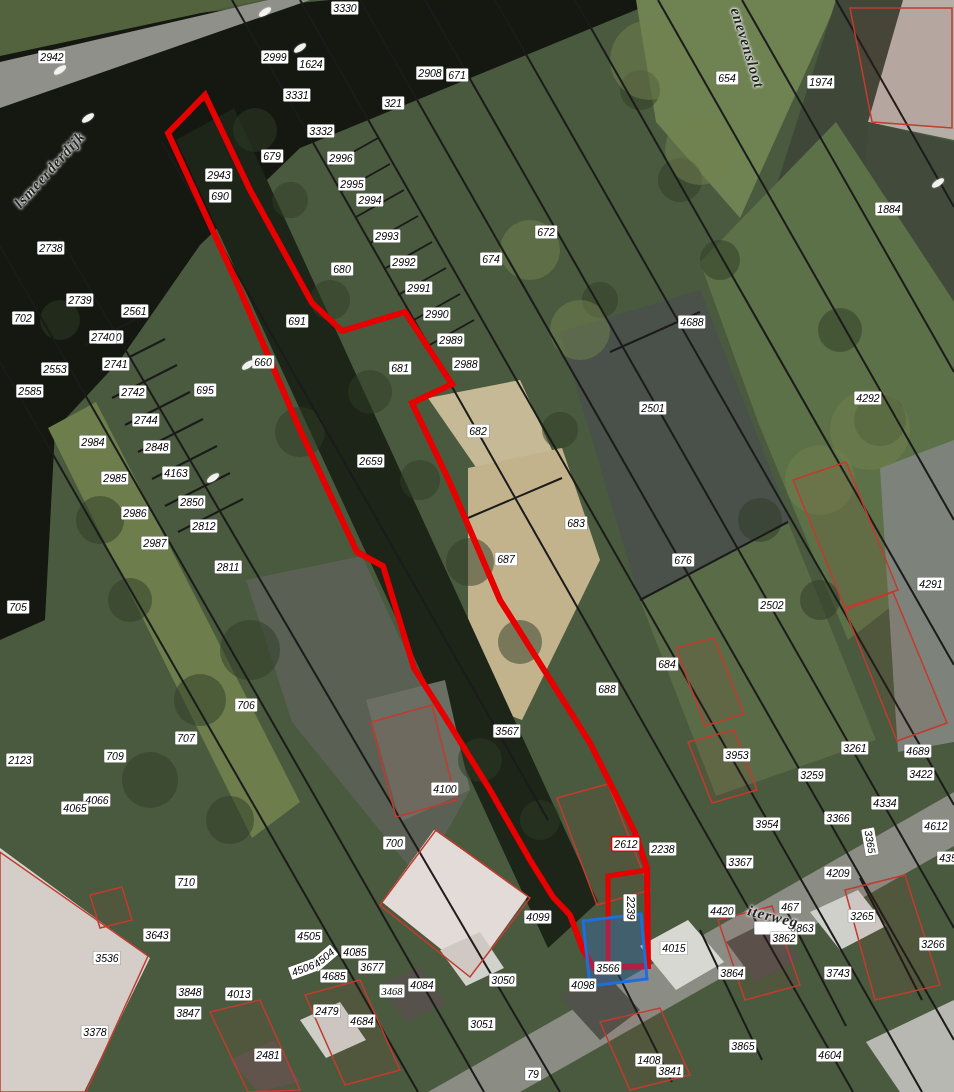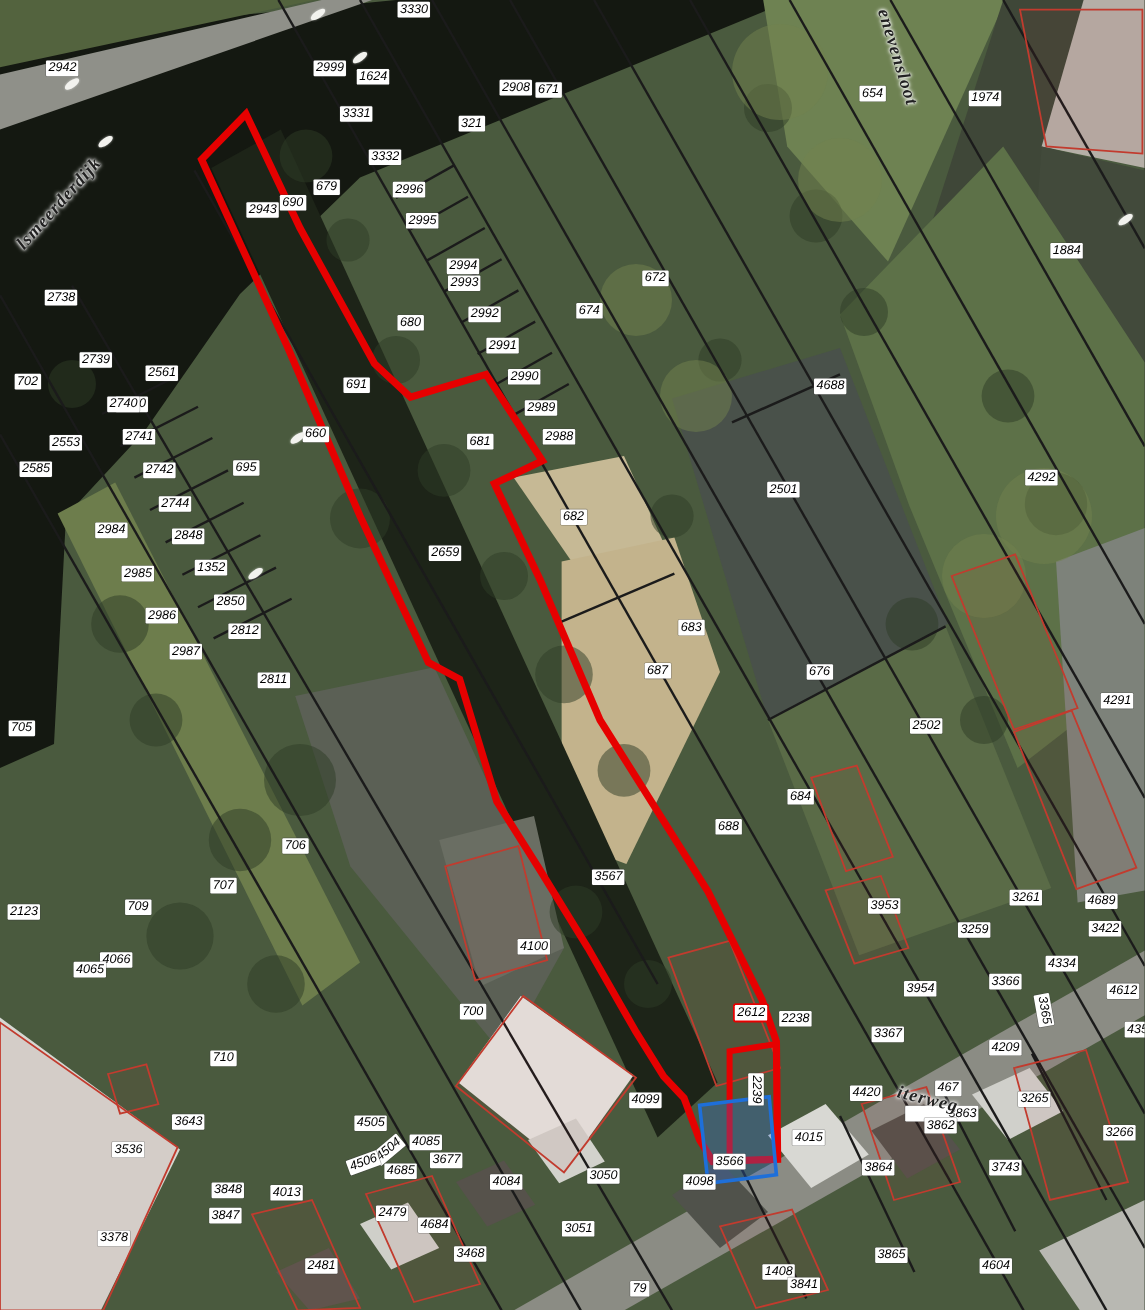--- a/index.html
+++ b/index.html
@@ -156,29 +156,29 @@
       <div class="lbl" style="left: 110px; top: 337px; transform: translate(-50%, -50%) rotate(0deg);">2910</div>
       <div class="lbl" style="left: 55px; top: 369px; transform: translate(-50%, -50%) rotate(0deg);">2553</div>
       <div class="lbl" style="left: 30px; top: 391px; transform: translate(-50%, -50%) rotate(0deg);">2585</div>
       <div class="lbl" style="left: 345px; top: 8px; transform: translate(-50%, -50%) rotate(0deg);">3330</div>
       <div class="lbl" style="left: 311px; top: 64px; transform: translate(-50%, -50%) rotate(0deg);">1624</div>
       <div class="lbl" style="left: 275px; top: 57px; transform: translate(-50%, -50%) rotate(0deg);">2999</div>
       <div class="lbl" style="left: 297px; top: 95px; transform: translate(-50%, -50%) rotate(0deg);">3331</div>
       <div class="lbl" style="left: 321px; top: 131px; transform: translate(-50%, -50%) rotate(0deg);">3332</div>
       <div class="lbl" style="left: 341px; top: 158px; transform: translate(-50%, -50%) rotate(0deg);">2996</div>
       <div class="lbl" style="left: 352px; top: 184px; transform: translate(-50%, -50%) rotate(0deg);">2995</div>
-      <div class="lbl" style="left: 370px; top: 222px; transform: translate(-50%, -50%) rotate(0deg); margin-left: 16px;">2994</div>
+      <div class="lbl" style="left: 370px; top: 200px; transform: translate(-50%, -50%) rotate(0deg);">2994</div>
       <div class="lbl" style="left: 387px; top: 236px; transform: translate(-50%, -50%) rotate(0deg);">2993</div>
       <div class="lbl" style="left: 404px; top: 262px; transform: translate(-50%, -50%) rotate(0deg);">2992</div>
       <div class="lbl" style="left: 419px; top: 288px; transform: translate(-50%, -50%) rotate(0deg);">2991</div>
       <div class="lbl" style="left: 437px; top: 314px; transform: translate(-50%, -50%) rotate(0deg);">2990</div>
       <div class="lbl" style="left: 451px; top: 340px; transform: translate(-50%, -50%) rotate(0deg);">2989</div>
       <div class="lbl" style="left: 466px; top: 364px; transform: translate(-50%, -50%) rotate(0deg);">2988</div>
       <div class="lbl" style="left: 272px; top: 156px; transform: translate(-50%, -50%) rotate(0deg);">679</div>
-      <div class="lbl" style="left: 220px; top: 169px; transform: translate(-50%, -50%) rotate(0deg); margin-left: 24px;">690</div>
+      <div class="lbl" style="left: 220px; top: 196px; transform: translate(-50%, -50%) rotate(0deg);">690</div>
       <div class="lbl" style="left: 393px; top: 103px; transform: translate(-50%, -50%) rotate(0deg);">321</div>
       <div class="lbl" style="left: 457px; top: 75px; transform: translate(-50%, -50%) rotate(0deg);">671</div>
       <div class="lbl" style="left: 727px; top: 78px; transform: translate(-50%, -50%) rotate(0deg);">654</div>
       <div class="lbl" style="left: 821px; top: 82px; transform: translate(-50%, -50%) rotate(0deg);">1974</div>
       <div class="lbl" style="left: 889px; top: 209px; transform: translate(-50%, -50%) rotate(0deg);">1884</div>
       <div class="lbl" style="left: 546px; top: 232px; transform: translate(-50%, -50%) rotate(0deg);">672</div>
       <div class="lbl" style="left: 491px; top: 259px; transform: translate(-50%, -50%) rotate(0deg);">674</div>
       <div class="lbl" style="left: 342px; top: 269px; transform: translate(-50%, -50%) rotate(0deg);">680</div>
       <div class="lbl" style="left: 297px; top: 321px; transform: translate(-50%, -50%) rotate(0deg);">691</div>
       <div class="lbl" style="left: 263px; top: 362px; transform: translate(-50%, -50%) rotate(0deg);">660</div>
@@ -191,21 +191,21 @@
       <div class="lbl" style="left: 868px; top: 398px; transform: translate(-50%, -50%) rotate(0deg);">4292</div>
       <div class="lbl" style="left: 51px; top: 248px; transform: translate(-50%, -50%) rotate(0deg);">2738</div>
       <div class="lbl" style="left: 80px; top: 300px; transform: translate(-50%, -50%) rotate(0deg);">2739</div>
       <div class="lbl" style="left: 23px; top: 318px; transform: translate(-50%, -50%) rotate(0deg);">702</div>
       <div class="lbl" style="left: 103px; top: 337px; transform: translate(-50%, -50%) rotate(0deg);">2740</div>
       <div class="lbl" style="left: 116px; top: 364px; transform: translate(-50%, -50%) rotate(0deg);">2741</div>
       <div class="lbl" style="left: 133px; top: 392px; transform: translate(-50%, -50%) rotate(0deg);">2742</div>
       <div class="lbl" style="left: 146px; top: 420px; transform: translate(-50%, -50%) rotate(0deg);">2744</div>
       <div class="lbl" style="left: 93px; top: 442px; transform: translate(-50%, -50%) rotate(0deg);">2984</div>
       <div class="lbl" style="left: 157px; top: 447px; transform: translate(-50%, -50%) rotate(0deg);">2848</div>
-      <div class="lbl" style="left: 176px; top: 473px; transform: translate(-50%, -50%) rotate(0deg);">1352</div>
+      <div class="lbl" style="left: 176px; top: 473px; transform: translate(-50%, -50%) rotate(0deg);">4163</div>
       <div class="lbl" style="left: 115px; top: 478px; transform: translate(-50%, -50%) rotate(0deg);">2985</div>
       <div class="lbl" style="left: 192px; top: 502px; transform: translate(-50%, -50%) rotate(0deg);">2850</div>
       <div class="lbl" style="left: 135px; top: 513px; transform: translate(-50%, -50%) rotate(0deg);">2986</div>
       <div class="lbl" style="left: 204px; top: 526px; transform: translate(-50%, -50%) rotate(0deg);">2812</div>
       <div class="lbl" style="left: 155px; top: 543px; transform: translate(-50%, -50%) rotate(0deg);">2987</div>
       <div class="lbl" style="left: 228px; top: 567px; transform: translate(-50%, -50%) rotate(0deg);">2811</div>
       <div class="lbl" style="left: 18px; top: 607px; transform: translate(-50%, -50%) rotate(0deg);">705</div>
       <div class="lbl" style="left: 246px; top: 705px; transform: translate(-50%, -50%) rotate(0deg);">706</div>
       <div class="lbl" style="left: 186px; top: 738px; transform: translate(-50%, -50%) rotate(0deg);">707</div>
       <div class="lbl" style="left: 115px; top: 756px; transform: translate(-50%, -50%) rotate(0deg);">709</div>
@@ -218,39 +218,39 @@
       <div class="lbl" style="left: 190px; top: 992px; transform: translate(-50%, -50%) rotate(0deg);">3848</div>
       <div class="lbl" style="left: 188px; top: 1013px; transform: translate(-50%, -50%) rotate(0deg);">3847</div>
       <div class="lbl" style="left: 95px; top: 1032px; transform: translate(-50%, -50%) rotate(0deg);">3378</div>
       <div class="lbl" style="left: 239px; top: 974px; transform: translate(-50%, -50%) rotate(0deg); margin-top: 20px;">4013</div>
       <div class="lbl" style="left: 268px; top: 1055px; transform: translate(-50%, -50%) rotate(0deg);">2481</div>
       <div class="lbl" style="left: 327px; top: 1011px; transform: translate(-50%, -50%) rotate(0deg);">2479</div>
       <div class="lbl" style="left: 362px; top: 1021px; transform: translate(-50%, -50%) rotate(0deg);">4684</div>
       <div class="lbl" style="left: 482px; top: 1024px; transform: translate(-50%, -50%) rotate(0deg);">3051</div>
       <div class="lbl" style="left: 533px; top: 1074px; transform: translate(-50%, -50%) rotate(0deg);">79</div>
       <div class="lbl" style="left: 503px; top: 980px; transform: translate(-50%, -50%) rotate(0deg);">3050</div>
-      <div class="lbl" style="left: 392px; top: 1045px; transform: translate(-50%, -50%) rotate(0deg);">3468</div>
+      <div class="lbl" style="left: 392px; top: 991px; transform: translate(-50%, -50%) rotate(0deg); font-family: Liberation Serif, serif;">3468</div>
       <div class="lbl" style="left: 422px; top: 985px; transform: translate(-50%, -50%) rotate(0deg);">4084</div>
       <div class="lbl" style="left: 372px; top: 967px; transform: translate(-50%, -50%) rotate(0deg);">3677</div>
       <div class="lbl" style="left: 355px; top: 952px; transform: translate(-50%, -50%) rotate(0deg);">4085</div>
       <div class="lbl" style="left: 334px; top: 976px; transform: translate(-50%, -50%) rotate(0deg);">4685</div>
       <div class="lbl" style="left: 324px; top: 958px; transform: translate(-50%, -50%) rotate(-40deg);">4504</div>
       <div class="lbl" style="left: 303px; top: 969px; transform: translate(-50%, -50%) rotate(-20deg);">4506</div>
       <div class="lbl" style="left: 309px; top: 936px; transform: translate(-50%, -50%) rotate(0deg);">4505</div>
       <div class="lbl" style="left: 538px; top: 917px; transform: translate(-50%, -50%) rotate(0deg);">4099</div>
       <div class="lbl" style="left: 608px; top: 968px; transform: translate(-50%, -50%) rotate(0deg);">3566</div>
       <div class="lbl" style="left: 583px; top: 985px; transform: translate(-50%, -50%) rotate(0deg);">4098</div>
       <div class="lbl" style="left: 674px; top: 948px; transform: translate(-50%, -50%) rotate(0deg);">4015</div>
       <div class="lbl redbox" style="left: 626px; top: 844px; transform: translate(-50%, -50%) rotate(0deg);">2612</div>
       <div class="lbl" style="left: 630px; top: 908px; transform: translate(-50%, -50%) rotate(90deg);">2239</div>
       <div class="lbl" style="left: 663px; top: 849px; transform: translate(-50%, -50%) rotate(0deg);">2238</div>
       <div class="lbl" style="left: 722px; top: 911px; transform: translate(-50%, -50%) rotate(0deg);">4420</div>
       <div class="lbl" style="left: 790px; top: 907px; transform: translate(-50%, -50%) rotate(0deg);">467</div>
       <div class="lbl" style="left: 576px; top: 523px; transform: translate(-50%, -50%) rotate(0deg);">683</div>
-      <div class="lbl" style="left: 548px; top: 559px; transform: translate(-50%, -50%) rotate(0deg);">687</div>
+      <div class="lbl" style="left: 506px; top: 559px; transform: translate(-50%, -50%) rotate(0deg);">687</div>
       <div class="lbl" style="left: 683px; top: 560px; transform: translate(-50%, -50%) rotate(0deg);">676</div>
       <div class="lbl" style="left: 772px; top: 605px; transform: translate(-50%, -50%) rotate(0deg);">2502</div>
       <div class="lbl" style="left: 931px; top: 584px; transform: translate(-50%, -50%) rotate(0deg);">4291</div>
       <div class="lbl" style="left: 667px; top: 664px; transform: translate(-50%, -50%) rotate(0deg);">684</div>
       <div class="lbl" style="left: 607px; top: 689px; transform: translate(-50%, -50%) rotate(0deg);">688</div>
       <div class="lbl" style="left: 507px; top: 731px; transform: translate(-50%, -50%) rotate(0deg);">3567</div>
       <div class="lbl" style="left: 445px; top: 789px; transform: translate(-50%, -50%) rotate(0deg);">4100</div>
       <div class="lbl" style="left: 394px; top: 843px; transform: translate(-50%, -50%) rotate(0deg);">700</div>
       <div class="lbl" style="left: 737px; top: 755px; transform: translate(-50%, -50%) rotate(0deg);">3953</div>
       <div class="lbl" style="left: 812px; top: 775px; transform: translate(-50%, -50%) rotate(0deg);">3259</div>

